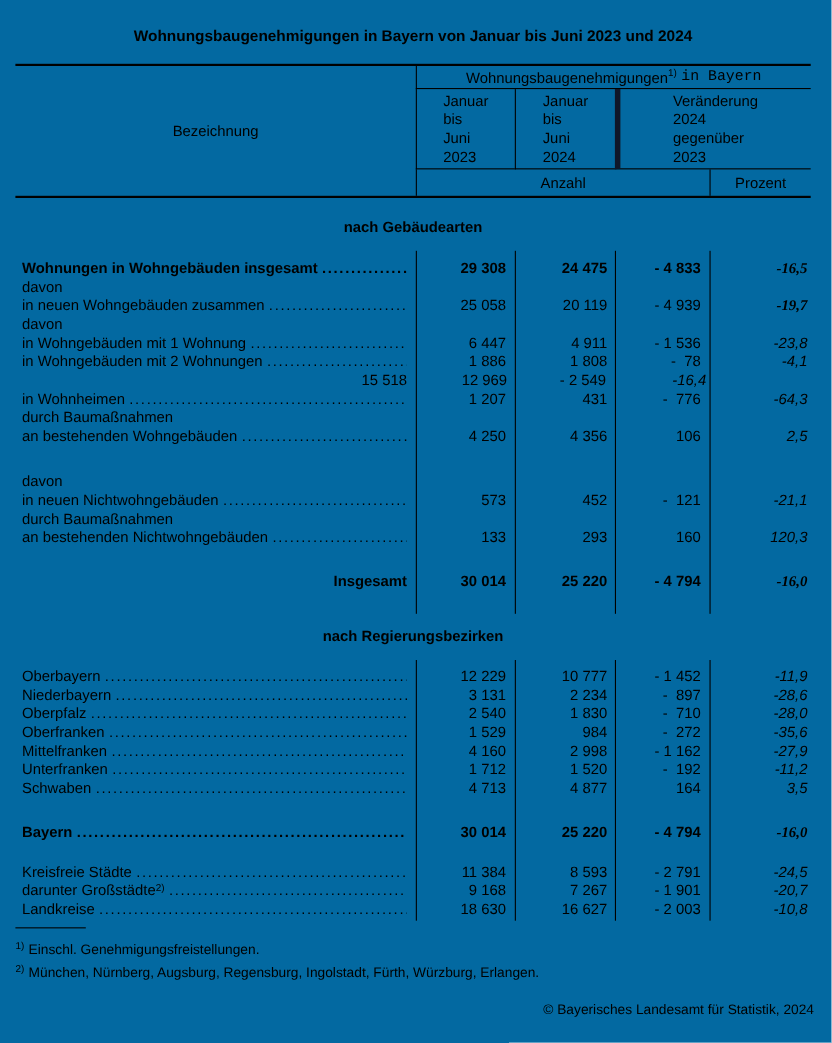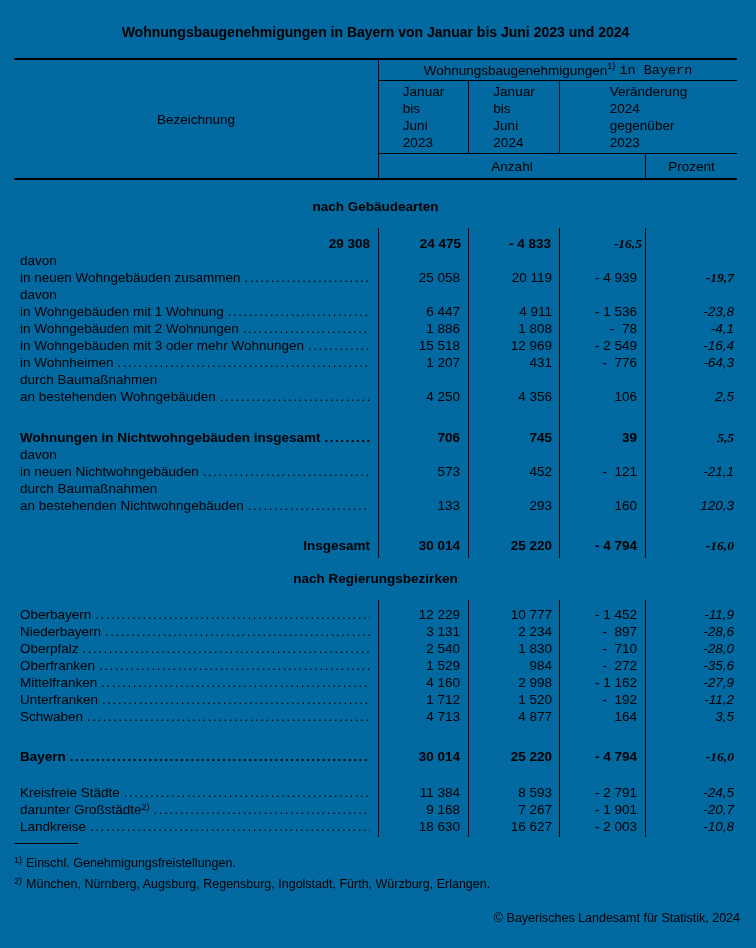--- a/index.html
+++ b/index.html
@@ -14,21 +14,21 @@
   .thead{position:absolute;left:14px;top:58px;width:723px;
          border-top:2px solid #000;border-bottom:2px solid #000;
          display:grid;grid-template-columns:364px 90px 91px 86px 92px;
          grid-template-rows:21px 73px 24px;}
   .thead>div{box-sizing:border-box;display:flex;align-items:center;justify-content:center;
              text-align:left;line-height:17px;}
   .c-bez{grid-area:1/1/4/2;}
   .c-grp{grid-area:1/2/2/6;border-left:1px solid #000;border-bottom:1px solid #000;}
   .c-a  {grid-area:2/2/3/3;border-left:1px solid #000;border-bottom:1px solid #000;}
   .c-b  {grid-area:2/3/3/4;border-left:1px solid #000;border-bottom:1px solid #000;}
-  .c-ch {grid-area:2/4/3/6;border-left:1px solid #0f172a;border-bottom:1px solid #000;}
+  .c-ch {grid-area:2/4/3/6;border-left:5px solid #0f172a;border-bottom:1px solid #000;}
   .c-anz{grid-area:3/2/4/5;border-left:1px solid #000;}
   .c-pz {grid-area:3/5/4/6;border-left:1px solid #000;}
   .pre{white-space:pre-line;}
 
   .sup{font-size:9px;position:relative;top:-4px;}
   .sfx{margin-left:4px;font-family:Liberation Mono, monospace;}
 
   
   .sect-title{position:absolute;left:14px;width:723px;text-align:center;
               font-weight:bold;height:17px;line-height:17px;}
@@ -103,20 +103,24 @@
   <div class="vline v2 blk1"></div>
   <div class="vline v3 blk1"></div>
   <div class="vline v4 blk1"></div>
   <div class="vline v1 blk2"></div>
   <div class="vline v2 blk2"></div>
   <div class="vline v3 blk2"></div>
   <div class="vline v4 blk2"></div>
 
   <div class="block" id="sec0">
       <div class="trow b">
+        <div class="lbl">
+          <span class="lt">Wohnungen in Wohngebäuden insgesamt</span>
+          <span class="dots"></span>
+        </div>
         <div class="num ca">29 308</div>
         <div class="num cb">24 475</div>
         <div class="num cc">- 4 833</div>
         <div class="num pct pb">-16,5</div>
       </div>
       <div class="trow">
         <div class="lbl">
           <span class="lt">davon</span>
         </div>
         <div class="num ca"></div>
@@ -157,24 +161,20 @@
         <div class="lbl">
           <span class="lt">in Wohngebäuden mit 2 Wohnungen</span>
           <span class="dots"></span>
         </div>
         <div class="num ca">1 886</div>
         <div class="num cb">1 808</div>
         <div class="num cc">-  78</div>
         <div class="num pct">-4,1</div>
       </div>
       <div class="trow">
-        <div class="lbl">
-          <span class="lt">in Wohngebäuden mit 3 oder mehr Wohnungen</span>
-          <span class="dots"></span>
-        </div>
         <div class="num ca">15 518</div>
         <div class="num cb">12 969</div>
         <div class="num cc">- 2 549</div>
         <div class="num pct">-16,4</div>
       </div>
       <div class="trow">
         <div class="lbl">
           <span class="lt">in Wohnheimen</span>
           <span class="dots"></span>
         </div>
@@ -196,30 +196,20 @@
         <div class="lbl">
           <span class="lt">an bestehenden Wohngebäuden</span>
           <span class="dots"></span>
         </div>
         <div class="num ca">4 250</div>
         <div class="num cb">4 356</div>
         <div class="num cc">106</div>
         <div class="num pct">2,5</div>
       </div>
       <div class="gap" style="height: 24px;"></div>
-      <div class="trow b">
-        <div class="lbl">
-          <span class="lt">Wohnungen in Nichtwohngebäuden insgesamt</span>
-          <span class="dots"></span>
-        </div>
-        <div class="num ca">706</div>
-        <div class="num cb">745</div>
-        <div class="num cc">39</div>
-        <div class="num pct pb">5,5</div>
-      </div>
       <div class="trow">
         <div class="lbl">
           <span class="lt">davon</span>
         </div>
         <div class="num ca"></div>
         <div class="num cb"></div>
         <div class="num cc"></div>
         <div class="num pct"></div>
       </div>
       <div class="trow">

